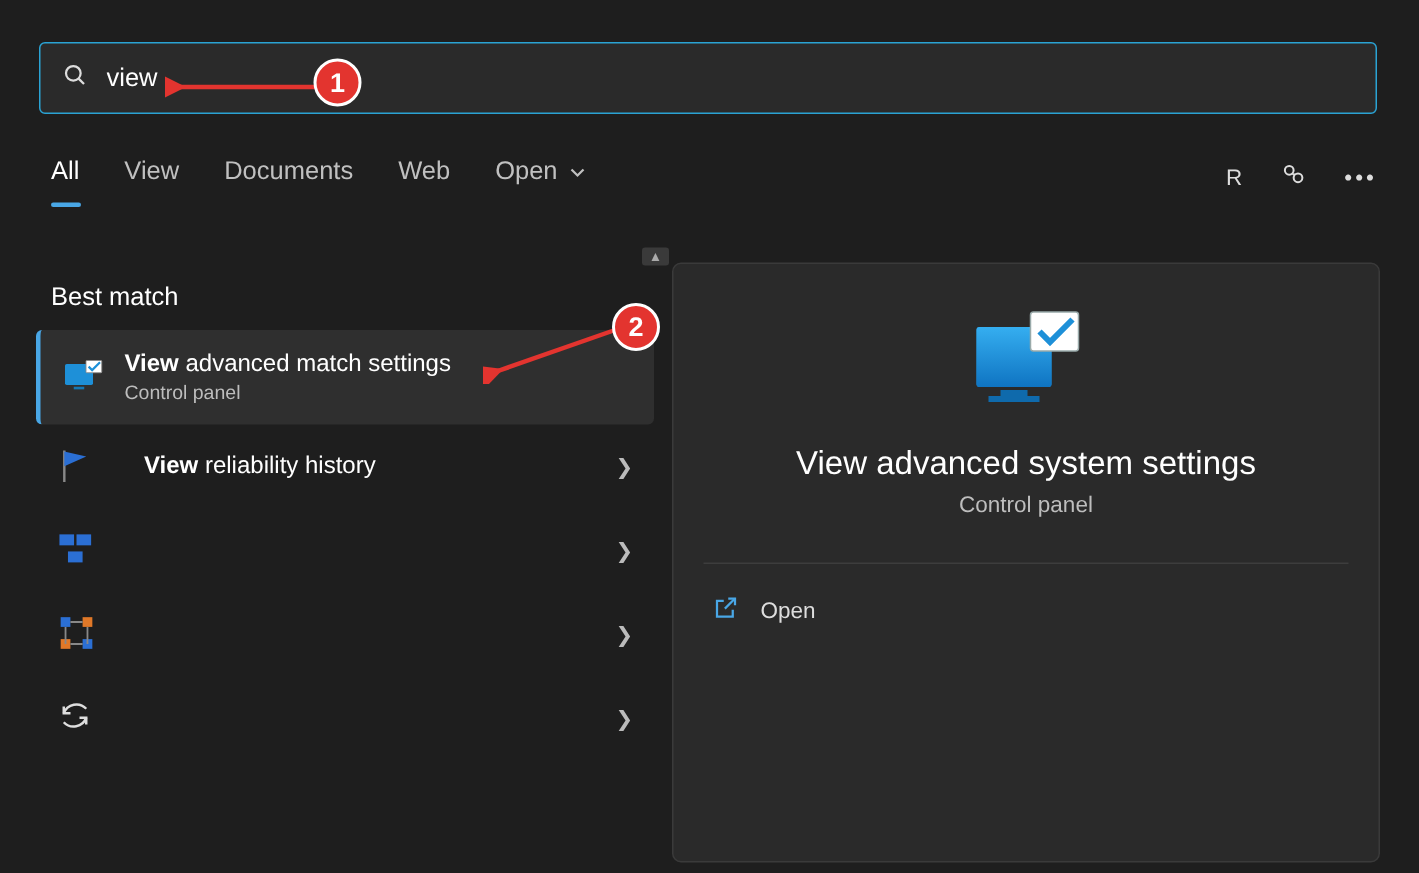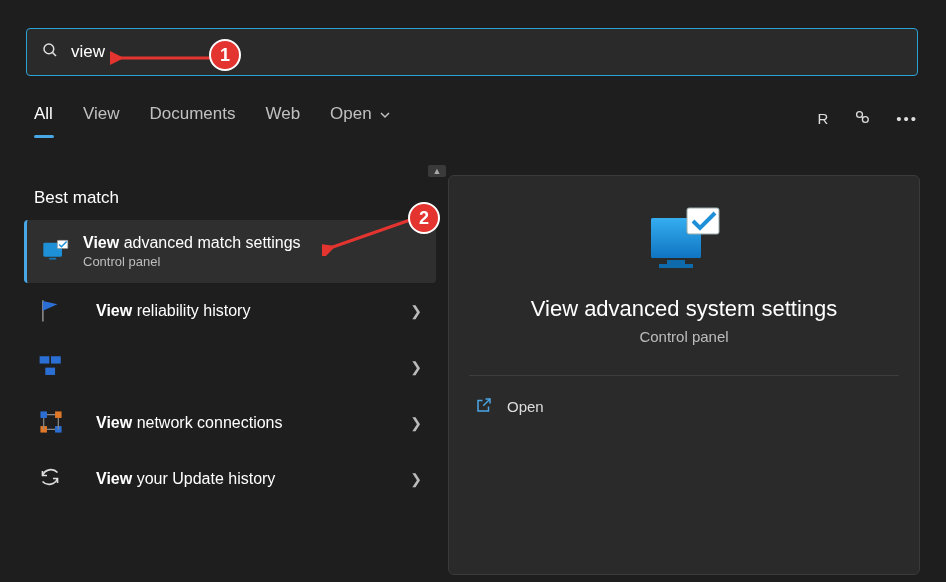--- a/index.html
+++ b/index.html
@@ -283,44 +283,32 @@
   <div class="list-item">
     <span class="result-icon">
       <svg width="26" height="26" viewBox="0 0 32 32">
         <rect x="3" y="3" width="8" height="8" fill="#2b6fd4"></rect>
         <rect x="21" y="3" width="8" height="8" fill="#e07828"></rect>
         <rect x="3" y="21" width="8" height="8" fill="#e07828"></rect>
         <rect x="21" y="21" width="8" height="8" fill="#2b6fd4"></rect>
         <path d="M7 11 L7 25 M25 11 L25 25 M11 7 L21 7 M11 25 L21 25" stroke="#888" stroke-width="1.5"></path>
       </svg>
     </span>
-    <div class="result-text">
-      <div class="title">
-        <span class="bold">View</span>
-        <span>network connections</span>
-      </div>
-    </div>
     <span class="chevron">❯</span>
   </div>
 
   <div class="list-item">
     <span class="result-icon">
       <svg width="24" height="24" viewBox="0 0 32 32" fill="none" stroke="#ddd" stroke-width="2.2">
         <path d="M26 10 A12 12 0 0 0 6 14"></path>
           <path d="M6 22 A12 12 0 0 0 26 18"></path>
         <path d="M6 8 L6 14 L12 14"></path>
           <path d="M26 24 L26 18 L20 18"></path>
       </svg>
     </span>
-    <div class="result-text">
-      <div class="title">
-        <span class="bold">View</span>
-        <span>your Update history</span>
-      </div>
-    </div>
     <span class="chevron">❯</span>
   </div>
 </div>
 
 <div class="badge" style="top:202px; left:408px;">2</div>
 <svg class="arrow" style="top:216px; left:322px;" width="95" height="40">
   <defs>
       <marker id="ah2" markerWidth="8" markerHeight="8" refX="2" refY="4" orient="auto">
         <path d="M8,0 L0,4 L8,8 Z" fill="#e3342f"></path>
       </marker>

